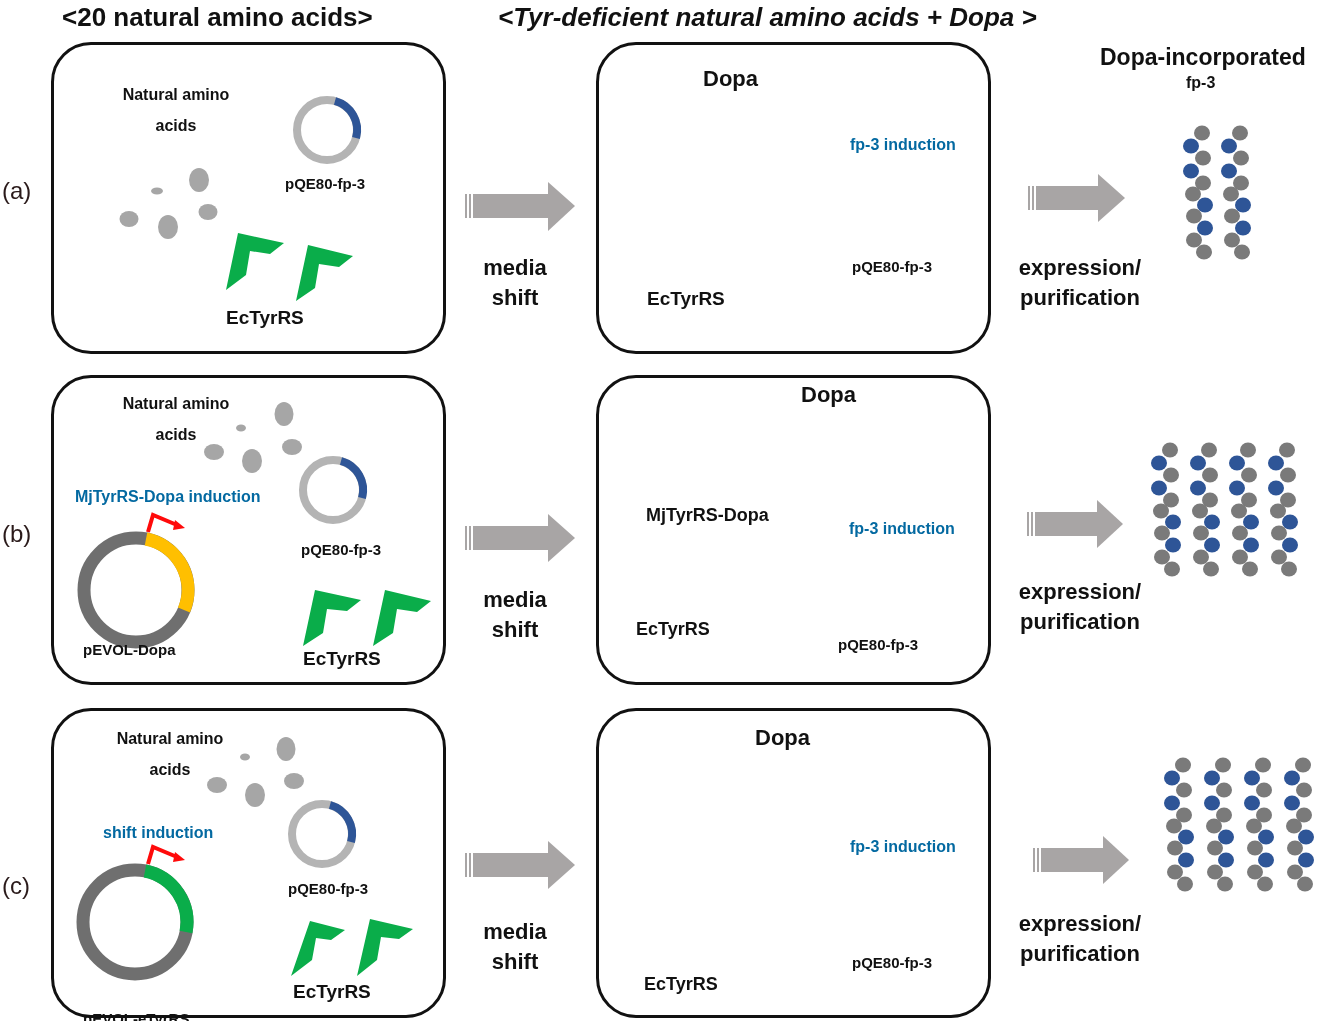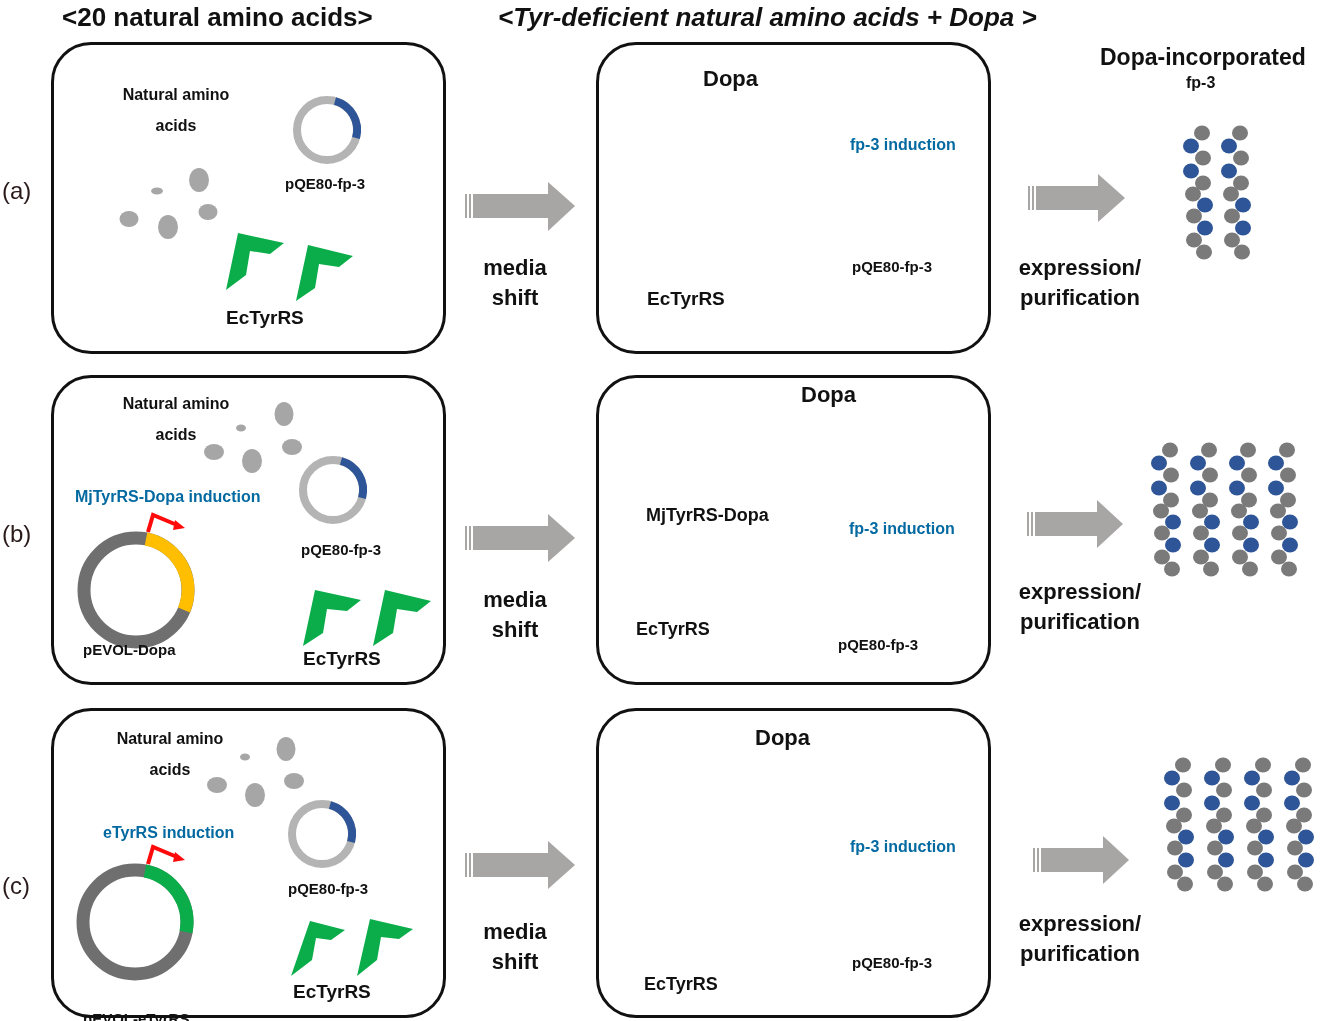--- a/index.html
+++ b/index.html
@@ -386,21 +386,21 @@
       <ellipse cx="1292" cy="803" rx="8" ry="7.5" fill="#2e5597"></ellipse>
       <ellipse cx="1304" cy="815" rx="8" ry="7.5" fill="#7a7a7a"></ellipse>
       <ellipse cx="1294" cy="826" rx="8" ry="7.5" fill="#7a7a7a"></ellipse>
       <ellipse cx="1306" cy="837" rx="8" ry="7.5" fill="#2e5597"></ellipse>
       <ellipse cx="1295" cy="848" rx="8" ry="7.5" fill="#7a7a7a"></ellipse>
       <ellipse cx="1306" cy="860" rx="8" ry="7.5" fill="#2e5597"></ellipse>
       <ellipse cx="1295" cy="872" rx="8" ry="7.5" fill="#7a7a7a"></ellipse>
       <ellipse cx="1305" cy="884" rx="8" ry="7.5" fill="#7a7a7a"></ellipse>
     </g>
 </svg>
-<div class="t-red" style="left:103px;top:824px;">eTyrRS induction</div>
+<div class="t-red" style="left:103px;top:824px;">shift induction</div>
 <div class="t-sm" style="left:83px;top:974px;margin-top:36px;">pEVOL-eTyrRS</div>
 <div class="t-sm" style="left:288px;top:880px;">pQE80-fp-3</div>
 <div class="t-mid" style="left:293px;top:981px;">EcTyrRS</div>
 
 <div class="t-arrow" style="left:475px;top:917px;width:80px;">
   <div>media</div>
   <div>shift</div>
 </div>
 
 <div class="panel" style="left:596px;top:708px;width:395px;height:310px;"></div>

